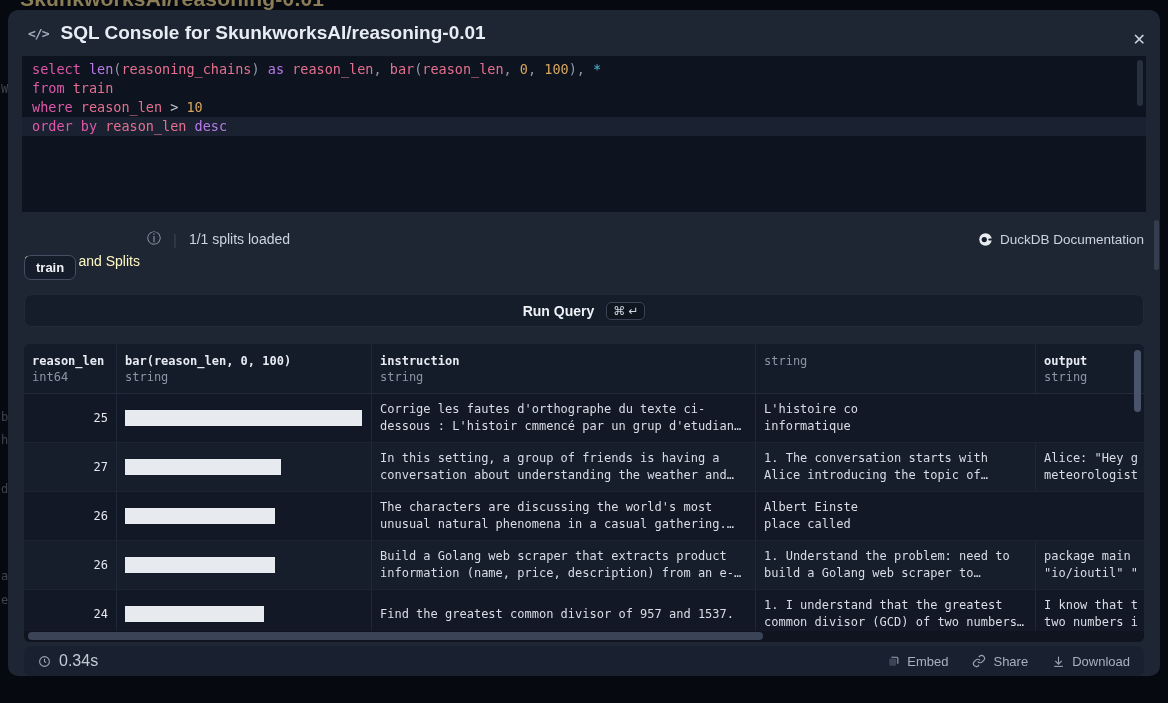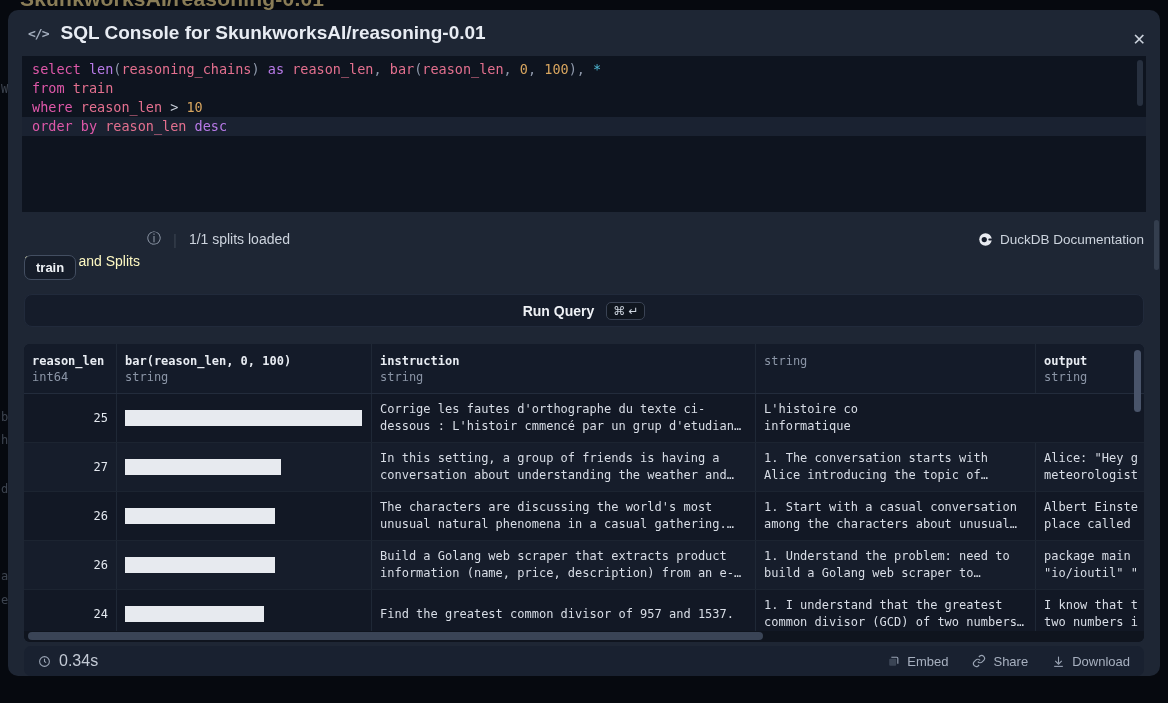--- a/index.html
+++ b/index.html
@@ -227,24 +227,20 @@
           </div>
         </div>
         <div class="tr">
           <div class="td num" style="width: 92px;">26</div>
           <div class="td" style="width: 255px;">
             <div class="bar" style="width: 150px;"></div>
           </div>
           <div class="td" style="width: 384px;">
             <div class="cell-text">The characters are discussing the world's most
 unusual natural phenomena in a casual gathering.…</div>
-          </div>
-          <div class="td" style="width: 280px;">
-            <div class="cell-text">1. Start with a casual conversation
-among the characters about unusual…</div>
           </div>
           <div class="td" style="flex: 1 1 0%;">
             <div class="cell-pre">Albert Einste
 place called </div>
           </div>
         </div>
         <div class="tr alt">
           <div class="td num" style="width: 92px;">26</div>
           <div class="td" style="width: 255px;">
             <div class="bar" style="width: 150px;"></div>

